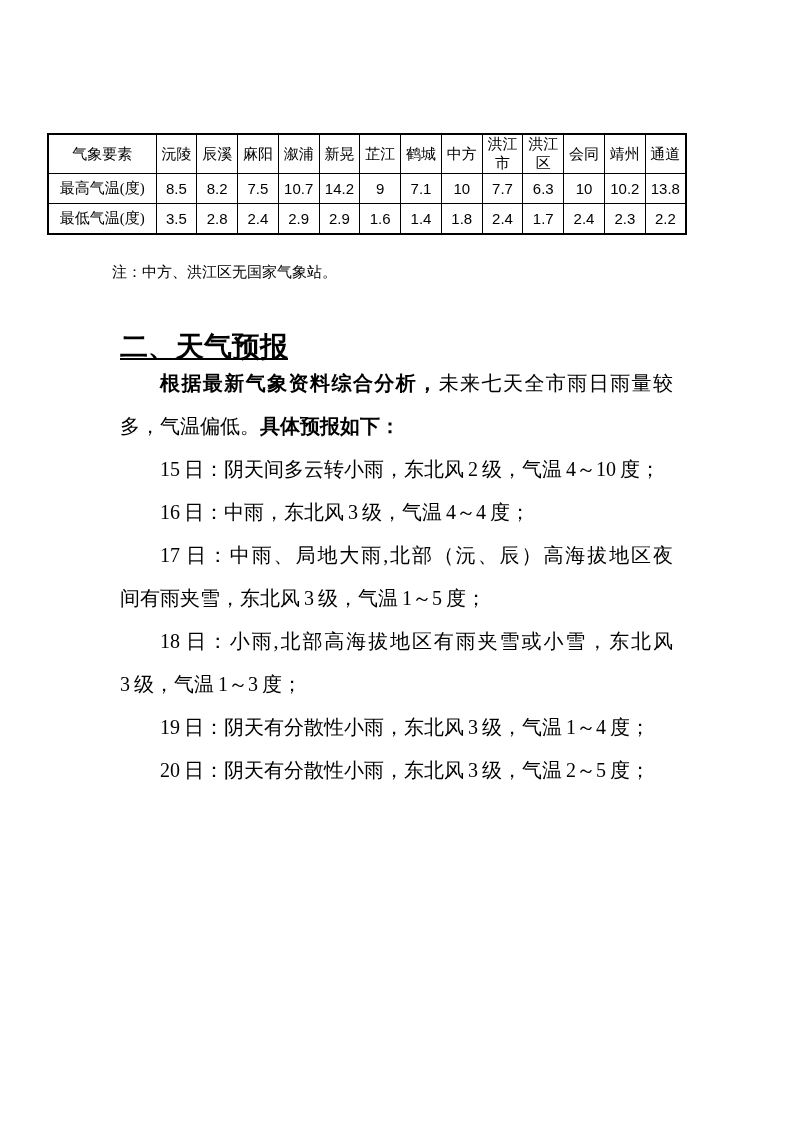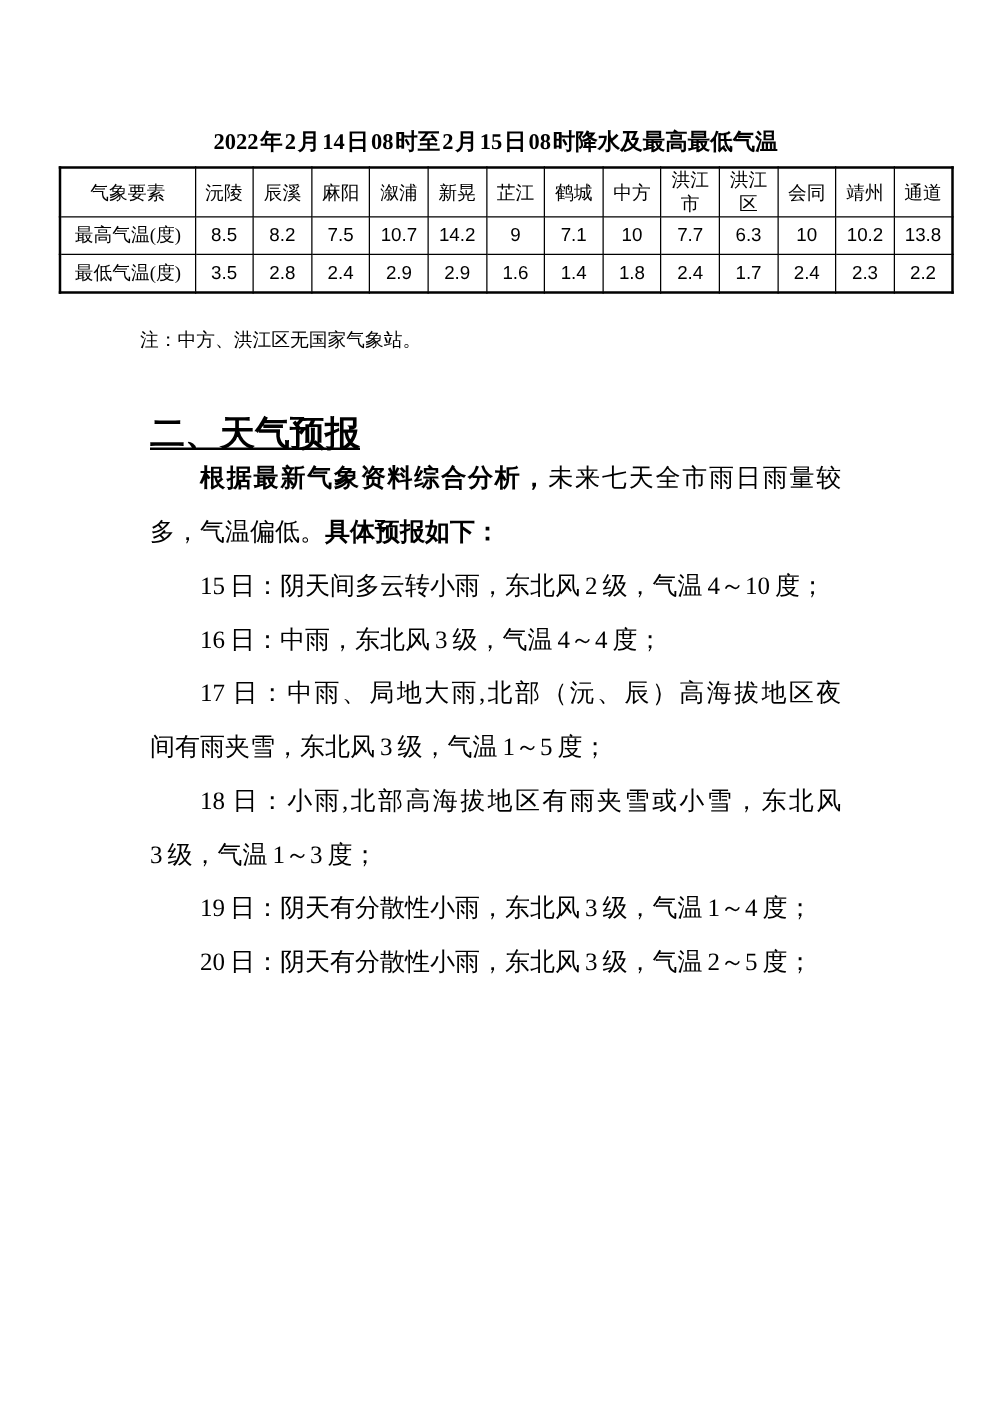--- a/index.html
+++ b/index.html
@@ -24,21 +24,21 @@
     font-weight: bold;
     word-spacing: -3px;
     white-space: nowrap;
   }
 
   
   table.weather-table {
     position: absolute;
     top: 133px;
     left: 47px;
-    width: 716px;
+    width: 640px;
     border-collapse: collapse;
     table-layout: fixed;
     border: 2px solid #000000;
   }
   table.weather-table col.first-col { width: 108px; }
   table.weather-table th,
   table.weather-table td {
     border: 1px solid #000000;
     height: 29px;
     padding: 0 1px;
@@ -83,21 +83,20 @@
   .line { white-space: normal; }
   .line.indent { text-indent: 40px; }
   .line.fill { text-align: justify; text-align-last: justify; }
   .seg.bold { font-weight: bold; }
 </style>
 </head>
 <body>
 
 <div class="page">
 
-  <div class="doc-title">2022 年 2 月 14 日 08 时至 2 月 15 日 08 时降水及最高最低气温</div>
 
   <table class="weather-table">
     <colgroup id="table-cols">
         <col class="first-col">
         <col>
         <col>
         <col>
         <col>
         <col>
         <col>

